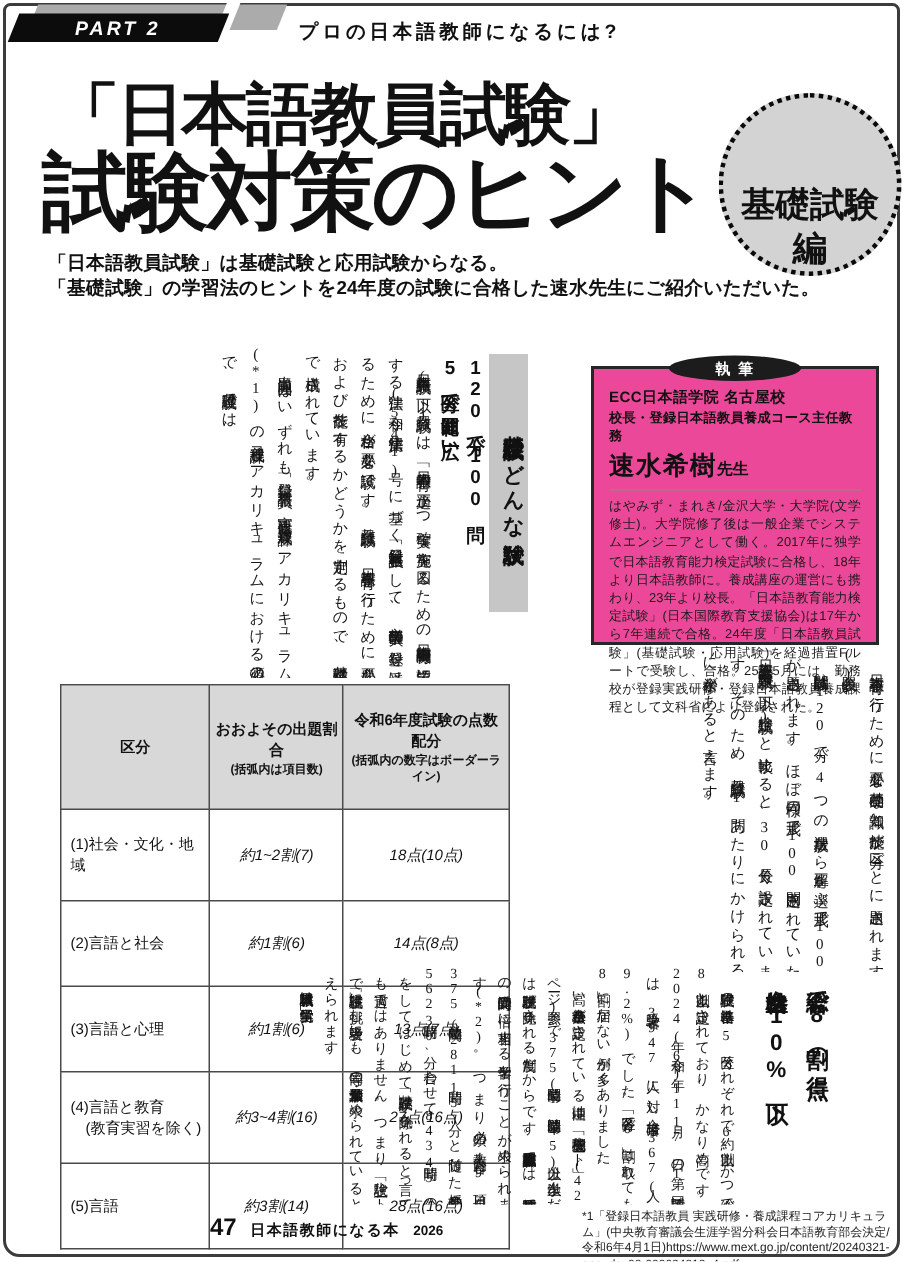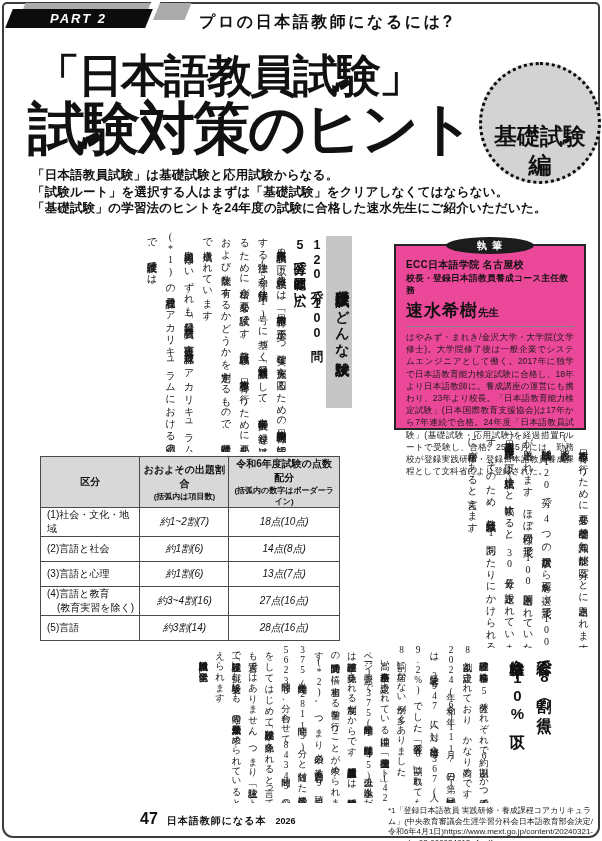--- a/index.html
+++ b/index.html
@@ -7,21 +7,21 @@
         font-family:"Liberation Sans",sans-serif;color:#111;}
   .frame{position:absolute;left:2px;top:2px;right:2px;bottom:3px;
          border:2px solid #3c3c3c;border-radius:5px 5px 11px 11px;pointer-events:none;}
 
   
   .tab-gray{position:absolute;left:22px;top:3px;width:166px;height:17px;background:#ababab;transform:skewX(-22deg);}
   .tab-gap{position:absolute;left:146px;top:1px;width:9px;height:28px;background:#fff;transform:skewX(-22deg);}
   .tab-black{position:absolute;left:9px;top:9px;width:140px;height:19px;background:#0c0c0c;transform:skewX(-22deg);
              display:flex;align-items:center;justify-content:center;}
   .tab-black span{transform:skewX(22deg);color:#fff;font-weight:900;font-style:italic;font-size:13px;letter-spacing:2px;}
-  .tagline{position:absolute;left:199px;top:12px;font-size:16px;font-weight:700;letter-spacing:2.5px;}
+  .tagline{position:absolute;left:199px;top:12px;font-size:13px;font-weight:700;letter-spacing:2.5px;}
 
   
   .title1{position:absolute;left:35px;top:52px;font-size:45px;font-weight:900;letter-spacing:-2px;line-height:1.05;}
   .title2{position:absolute;left:28px;top:100px;font-size:57px;font-weight:900;letter-spacing:-2px;line-height:1.0;}
   .badge{position:absolute;left:479px;top:62px;width:116px;height:116px;border:3px dotted #0a0a0a;border-radius:50%;
          background:#d3d3d3;display:flex;flex-direction:column;align-items:center;justify-content:flex-end;}
   .badge .b1{font-size:23px;font-weight:900;letter-spacing:0;}
   .badge .b2{font-size:23px;font-weight:900;margin-top:-2px;}
   .intro{position:absolute;left:32px;top:167px;font-size:12.5px;font-weight:700;line-height:16.5px;letter-spacing:0.2px;}
 
@@ -47,21 +47,21 @@
   .aorg1{font-size:10px;font-weight:700;letter-spacing:0.3px;}
   .aorg2{font-size:8.8px;font-weight:700;margin-top:1px;letter-spacing:0.2px;}
   .aname{font-size:17px;font-weight:900;margin-top:2px;letter-spacing:1px;}
   .aname small{font-size:10.5px;font-weight:800;letter-spacing:0;}
   .adiv{border-top:1px solid #888;margin:4px 0 4px 0;}
   .abio{font-size:8.6px;line-height:12.2px;text-align:justify;letter-spacing:0.1px;color:#1a1a1a;}
 
   
   .etable{position:absolute;left:40px;top:456px;width:300px;border-collapse:collapse;
           font-size:10px;color:#111;}
-  .etable th,.etable td{border:1.2px solid #4a4a4a;padding:0 3px;white-space:pre-line;}
+  .etable th,.etable td{border:1.2px solid #4a4a4a;padding:16px 3px;white-space:pre-line;}
   .etable th{background:#d8d8d8;font-weight:700;}
   .etable .th-main{font-size:10px;}
   .etable .th-sub{font-size:8px;font-weight:700;}
   .etable td{background:#fff;height:24px;}
   .etable td:first-child{text-align:left;padding-left:6px;width:96px;}
   .etable td.c{text-align:center;font-style:italic;}
   .etable th:nth-child(1){width:96px;}
   .etable th:nth-child(2){width:88px;}
   .etable th:nth-child(3){width:112px;}
 
@@ -93,21 +93,20 @@
 
   <div class="title1">「日本語教員試験」</div>
   <div class="title2">試験対策のヒント</div>
   <div class="badge">
     <div class="b1">基礎試験</div>
     <div class="b2">編</div>
   </div>
 
   <div class="intro">
     <div>「日本語教員試験」は基礎試験と応用試験からなる。</div>
-    <div>「試験ルート」を選択する人はまずは「基礎試験」をクリアしなくてはならない。</div>
     <div>「基礎試験」の学習法のヒントを24年度の試験に合格した速水先生にご紹介いただいた。</div>
   </div>
 
   <div class="s1-head v">基礎試験はどんな試験か</div>
   <div class="s1-sub v">120分で100問
 5区分で範囲は広い</div>
   <div class="s1-p1 v vbody">　日本語教員試験(以下、教員試験)は、「日本語教育の適正かつ確実な実施を図るための日本語教育機関の認定等に関する法律」(令和5年法律第41号)に基づく「登録日本語教員」として、文部科学大臣の登録を受けるために合格が必要な試験です。教員試験は、日本語教育を行うために必要な知識および技能を有するかどうかを判定するもので、基礎試験と応用試験で構成されています。
 　出題範囲はいずれも「登録日本語教員 実践研修・養成課程コアカリキュラム」(*1)の養成課程コアカリキュラムにおける必須の教育内容で、基礎試験では、</div>
   <div class="s1-p2 v vbody">　日本語教育を行うために必要な基礎的な知識と技能が区分ごとに出題されます(表参照)。
 　試験時間は120分で、4つの選択肢から正解を選ぶ形式で100問が出題されます。ほぼ同様の形式で100問出題されていた「日本語教育能力検定試験」(以下、検定試験)と比較すると、30分長く設定されています。そのため、教員試験は1問あたりにかけられる時間に余裕があると言えます。</div>

